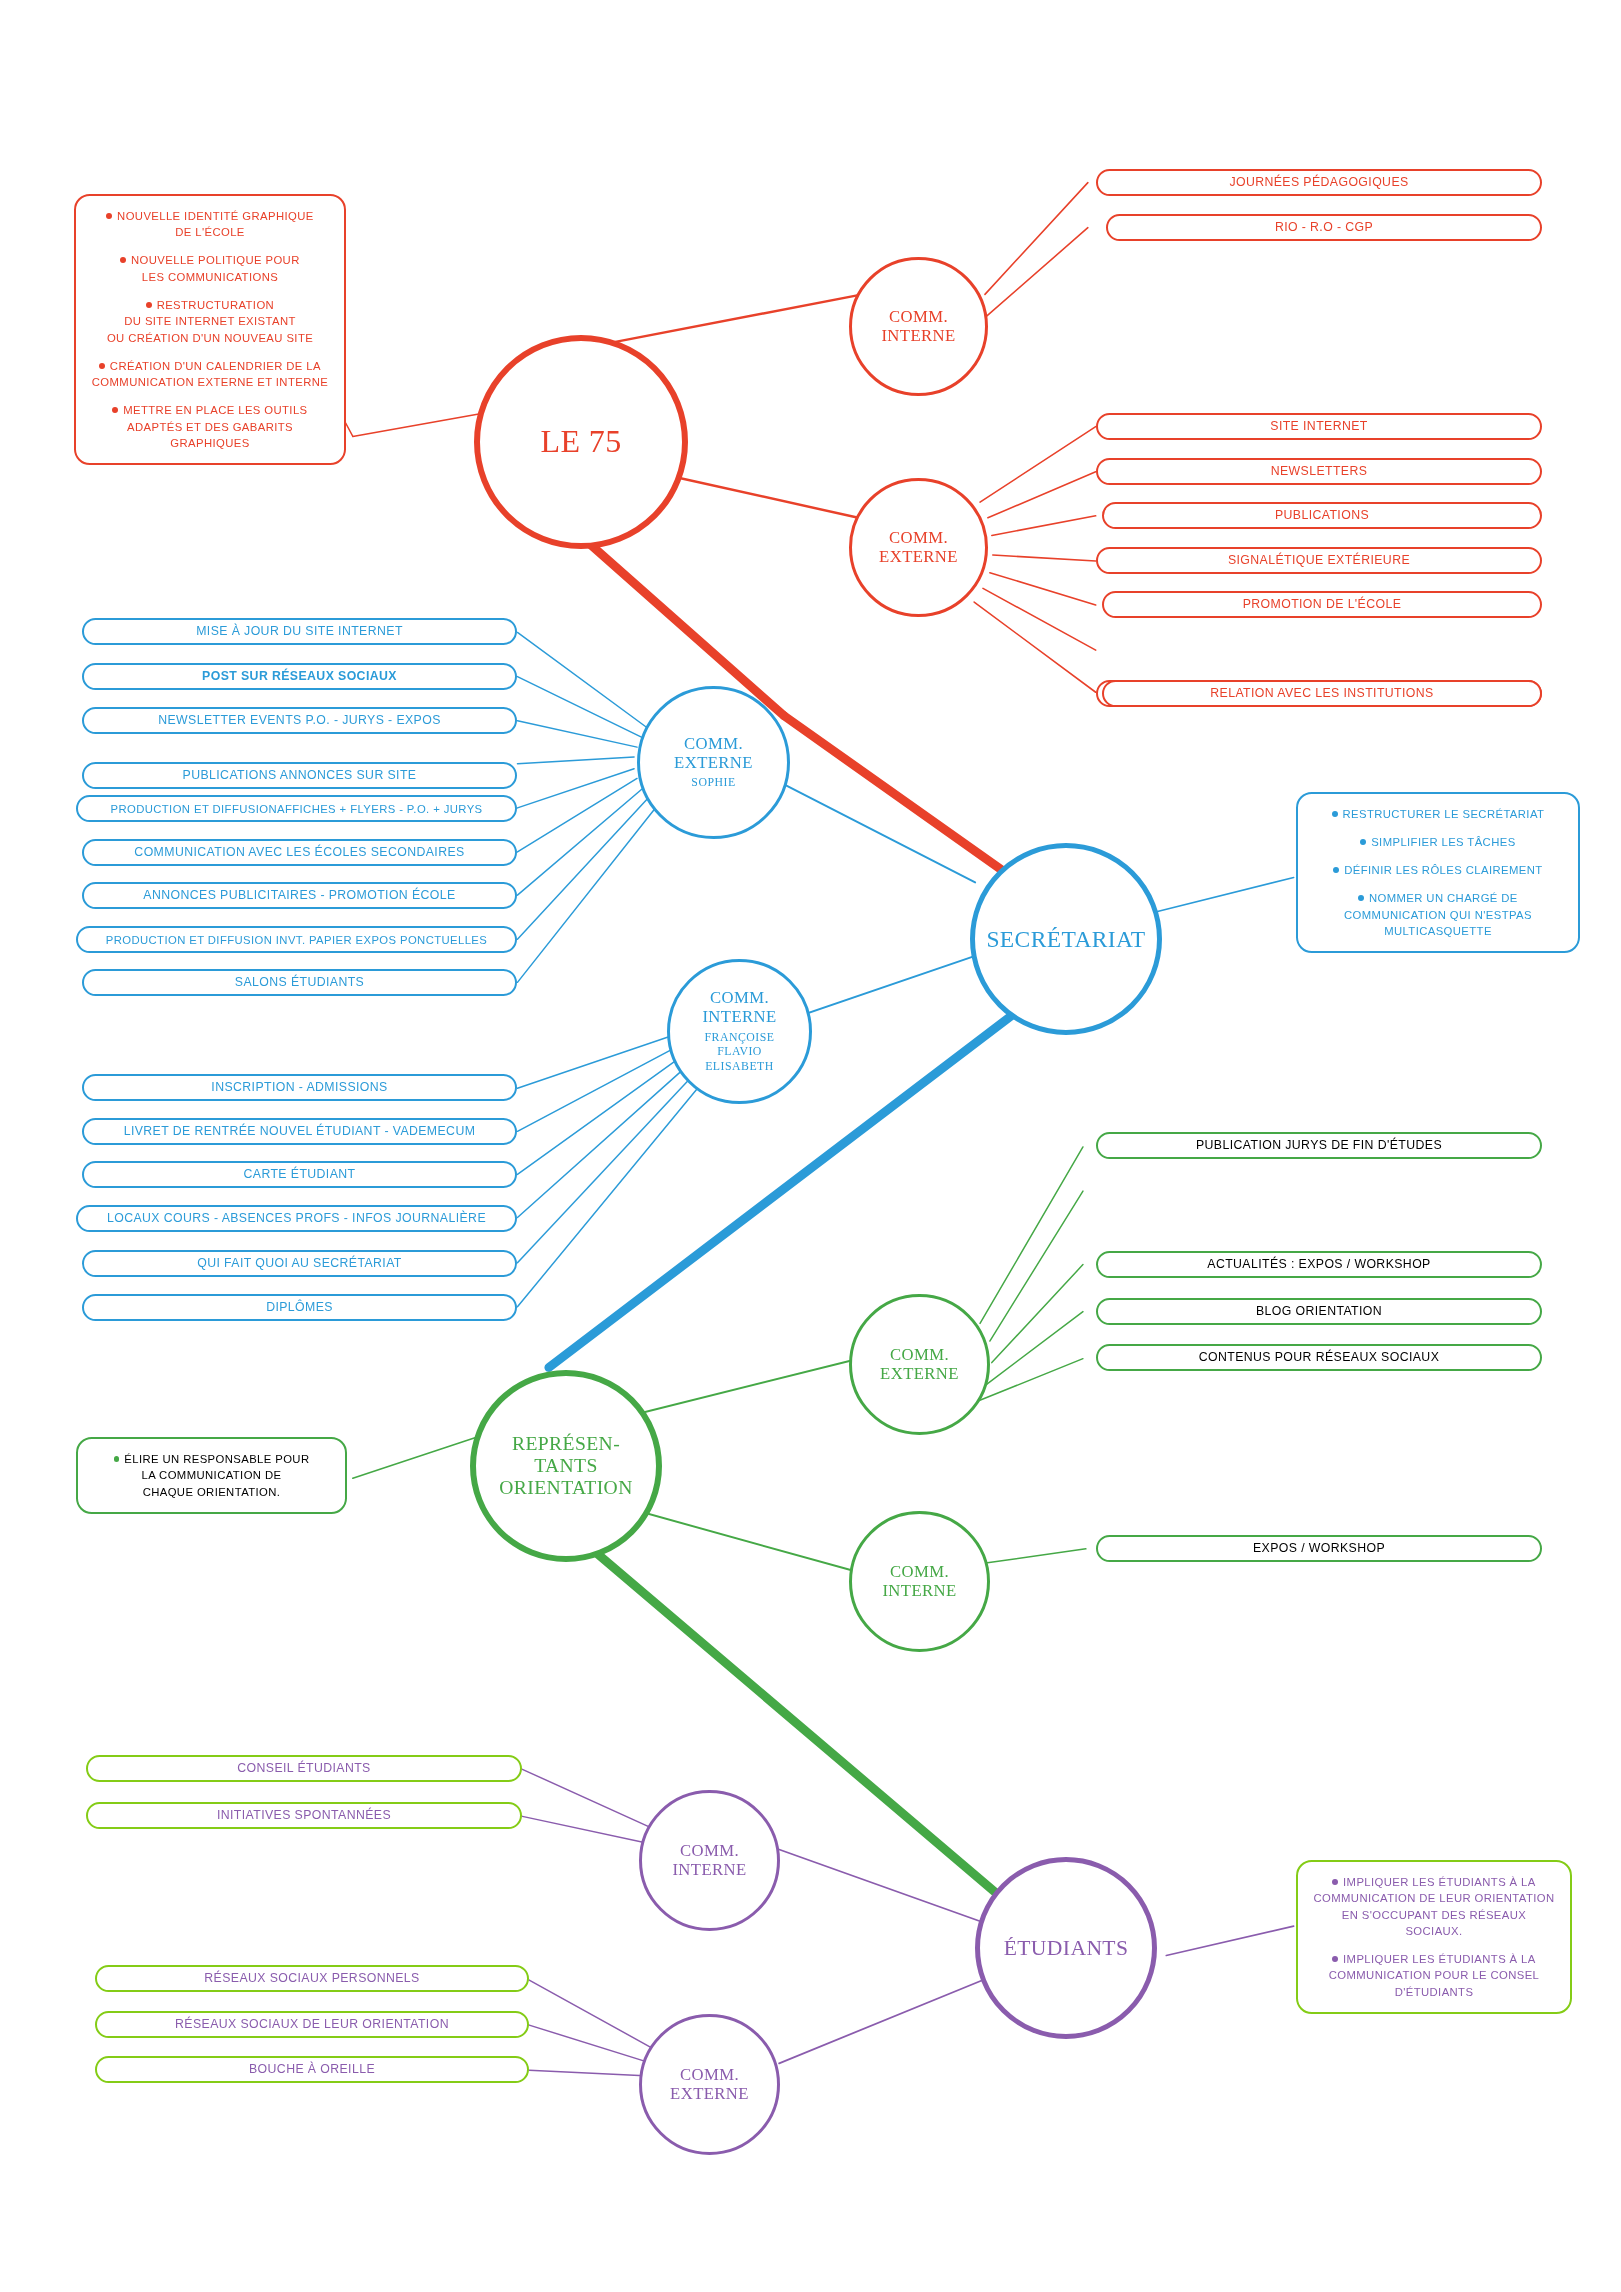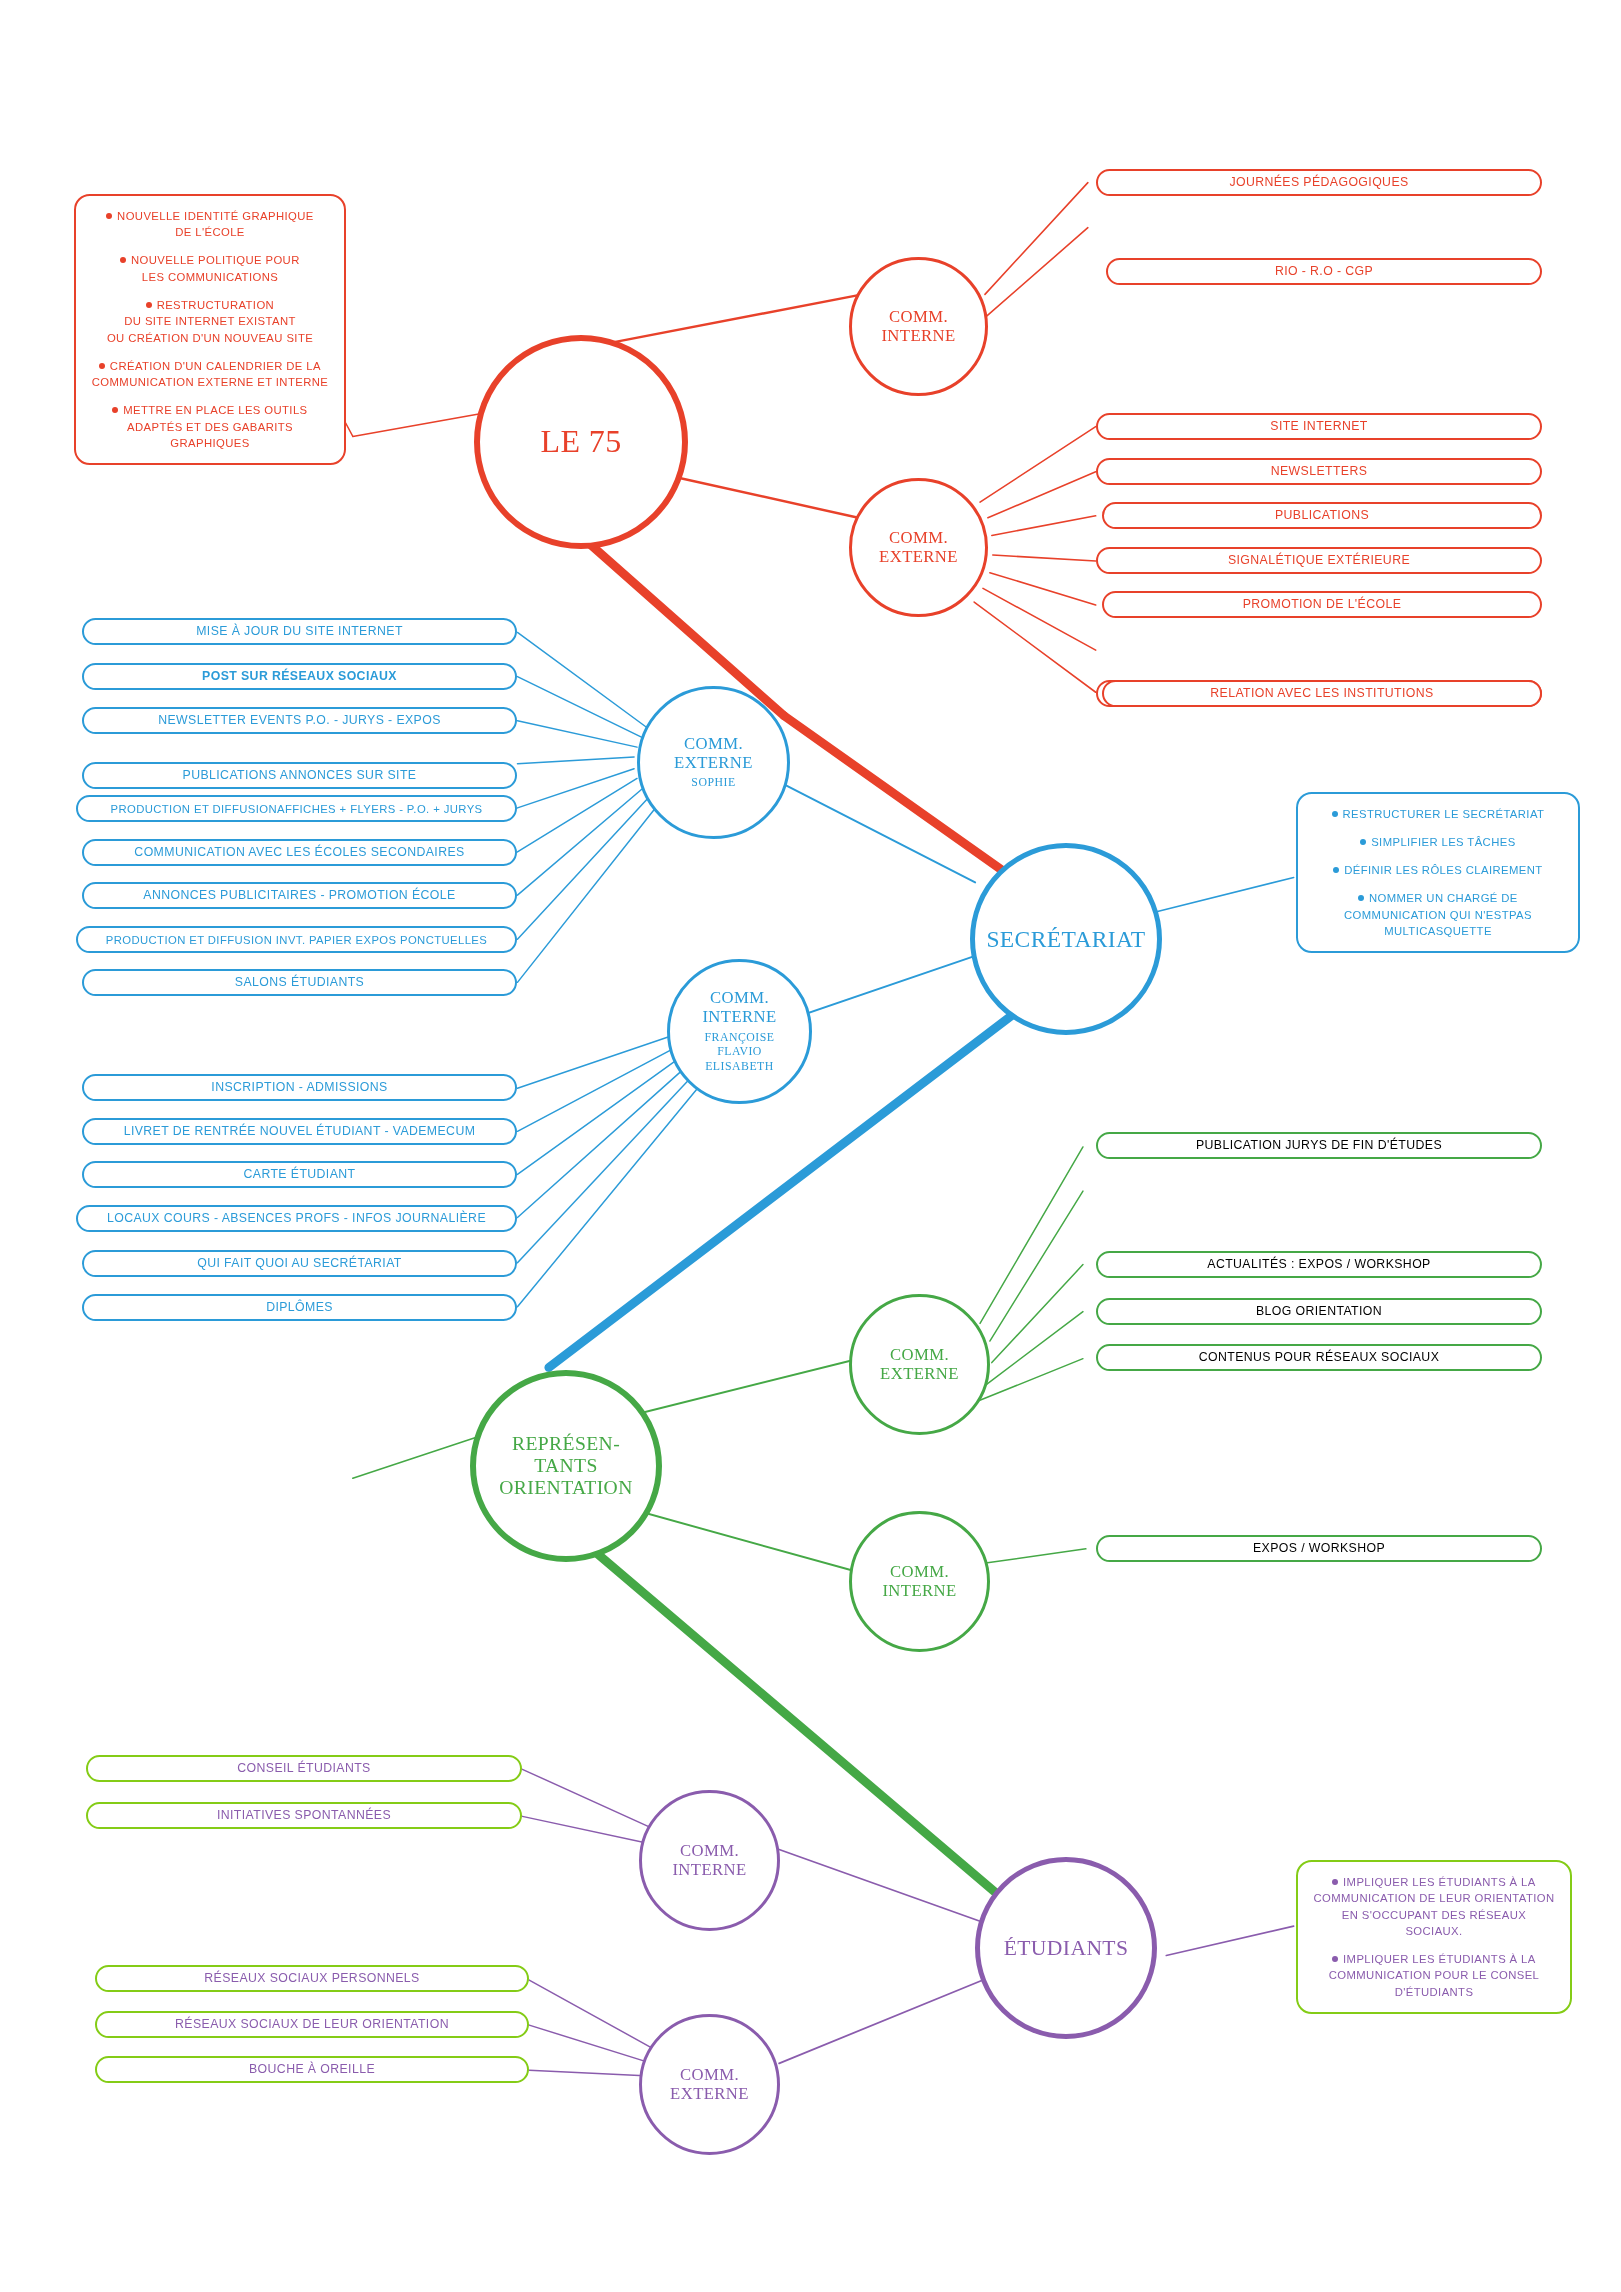--- a/index.html
+++ b/index.html
@@ -144,21 +144,21 @@
   </div>
 
   <div class="hub red small" style="left:849px;top:478px;width:139px;height:139px;">
     <span class="lbl" style="font-size:16.7px;">
       <span>COMM.</span><br>
       <span>EXTERNE</span>
     </span>
   </div>
 
   <div class="pill b-red c-red" style="left:1096px;top:169px;width:446px;height:27.4px;">JOURNÉES PÉDAGOGIQUES</div>
-  <div class="pill b-red c-red" style="left:1106px;top:214px;width:436px;height:27.4px;margin-top:44px;">RIO - R.O - CGP</div>
+  <div class="pill b-red c-red" style="left:1106px;top:214px;width:436px;height:27.4px;">RIO - R.O - CGP</div>
 
   <div class="pill b-red c-red" style="left:1096px;top:413px;width:446px;height:27.4px;">SITE INTERNET</div>
   <div class="pill b-red c-red" style="left:1096px;top:458px;width:446px;height:27.4px;">NEWSLETTERS</div>
   <div class="pill b-red c-red" style="left:1102px;top:502px;width:440px;height:27.4px;">PUBLICATIONS</div>
   <div class="pill b-red c-red" style="left:1096px;top:547px;width:446px;height:27.4px;">SIGNALÉTIQUE EXTÉRIEURE</div>
   <div class="pill b-red c-red" style="left:1102px;top:591px;width:440px;height:27.4px;">PROMOTION DE L'ÉCOLE</div>
   <div class="pill b-red c-red" style="left:1096px;top:636px;width:446px;height:27.4px;margin-top:44px;">RELATION ET COMM AVEC ÉCOLES SECONDAIRES</div>
   <div class="pill b-red c-red" style="left:1102px;top:680px;width:440px;height:27.4px;">RELATION AVEC LES INSTITUTIONS</div>
 
   <div class="hub blue" style="left:970px;top:843px;width:192px;height:192px;">
@@ -212,20 +212,25 @@
   <div class="pill b-blue c-blue" style="left:82px;top:1294px;width:435px;height:27.4px;">DIPLÔMES</div>
 
   <div class="hub green" style="left:470px;top:1370px;width:192px;height:192px;">
     <span class="lbl" style="font-size:19.6px;">
       <span>REPRÉSEN-</span><br>
       <span>TANTS</span><br>
       <span>ORIENTATION</span>
     </span>
   </div>
 
+  <div class="note b-green c-green" style="left:76px;top:1437px;width:271px;">
+    <p><span class="dot bg-green"></span><span style="white-space:pre-line">ÉLIRE UN RESPONSABLE POUR
+LA COMMUNICATION DE
+CHAQUE ORIENTATION.</span></p>
+  </div>
 
   <div class="hub green small" style="left:849px;top:1294px;width:141px;height:141px;">
     <span class="lbl" style="font-size:16.7px;">
       <span>COMM.</span><br>
       <span>EXTERNE</span>
     </span>
   </div>
 
   <div class="hub green small" style="left:849px;top:1511px;width:141px;height:141px;">
     <span class="lbl" style="font-size:16.7px;">

